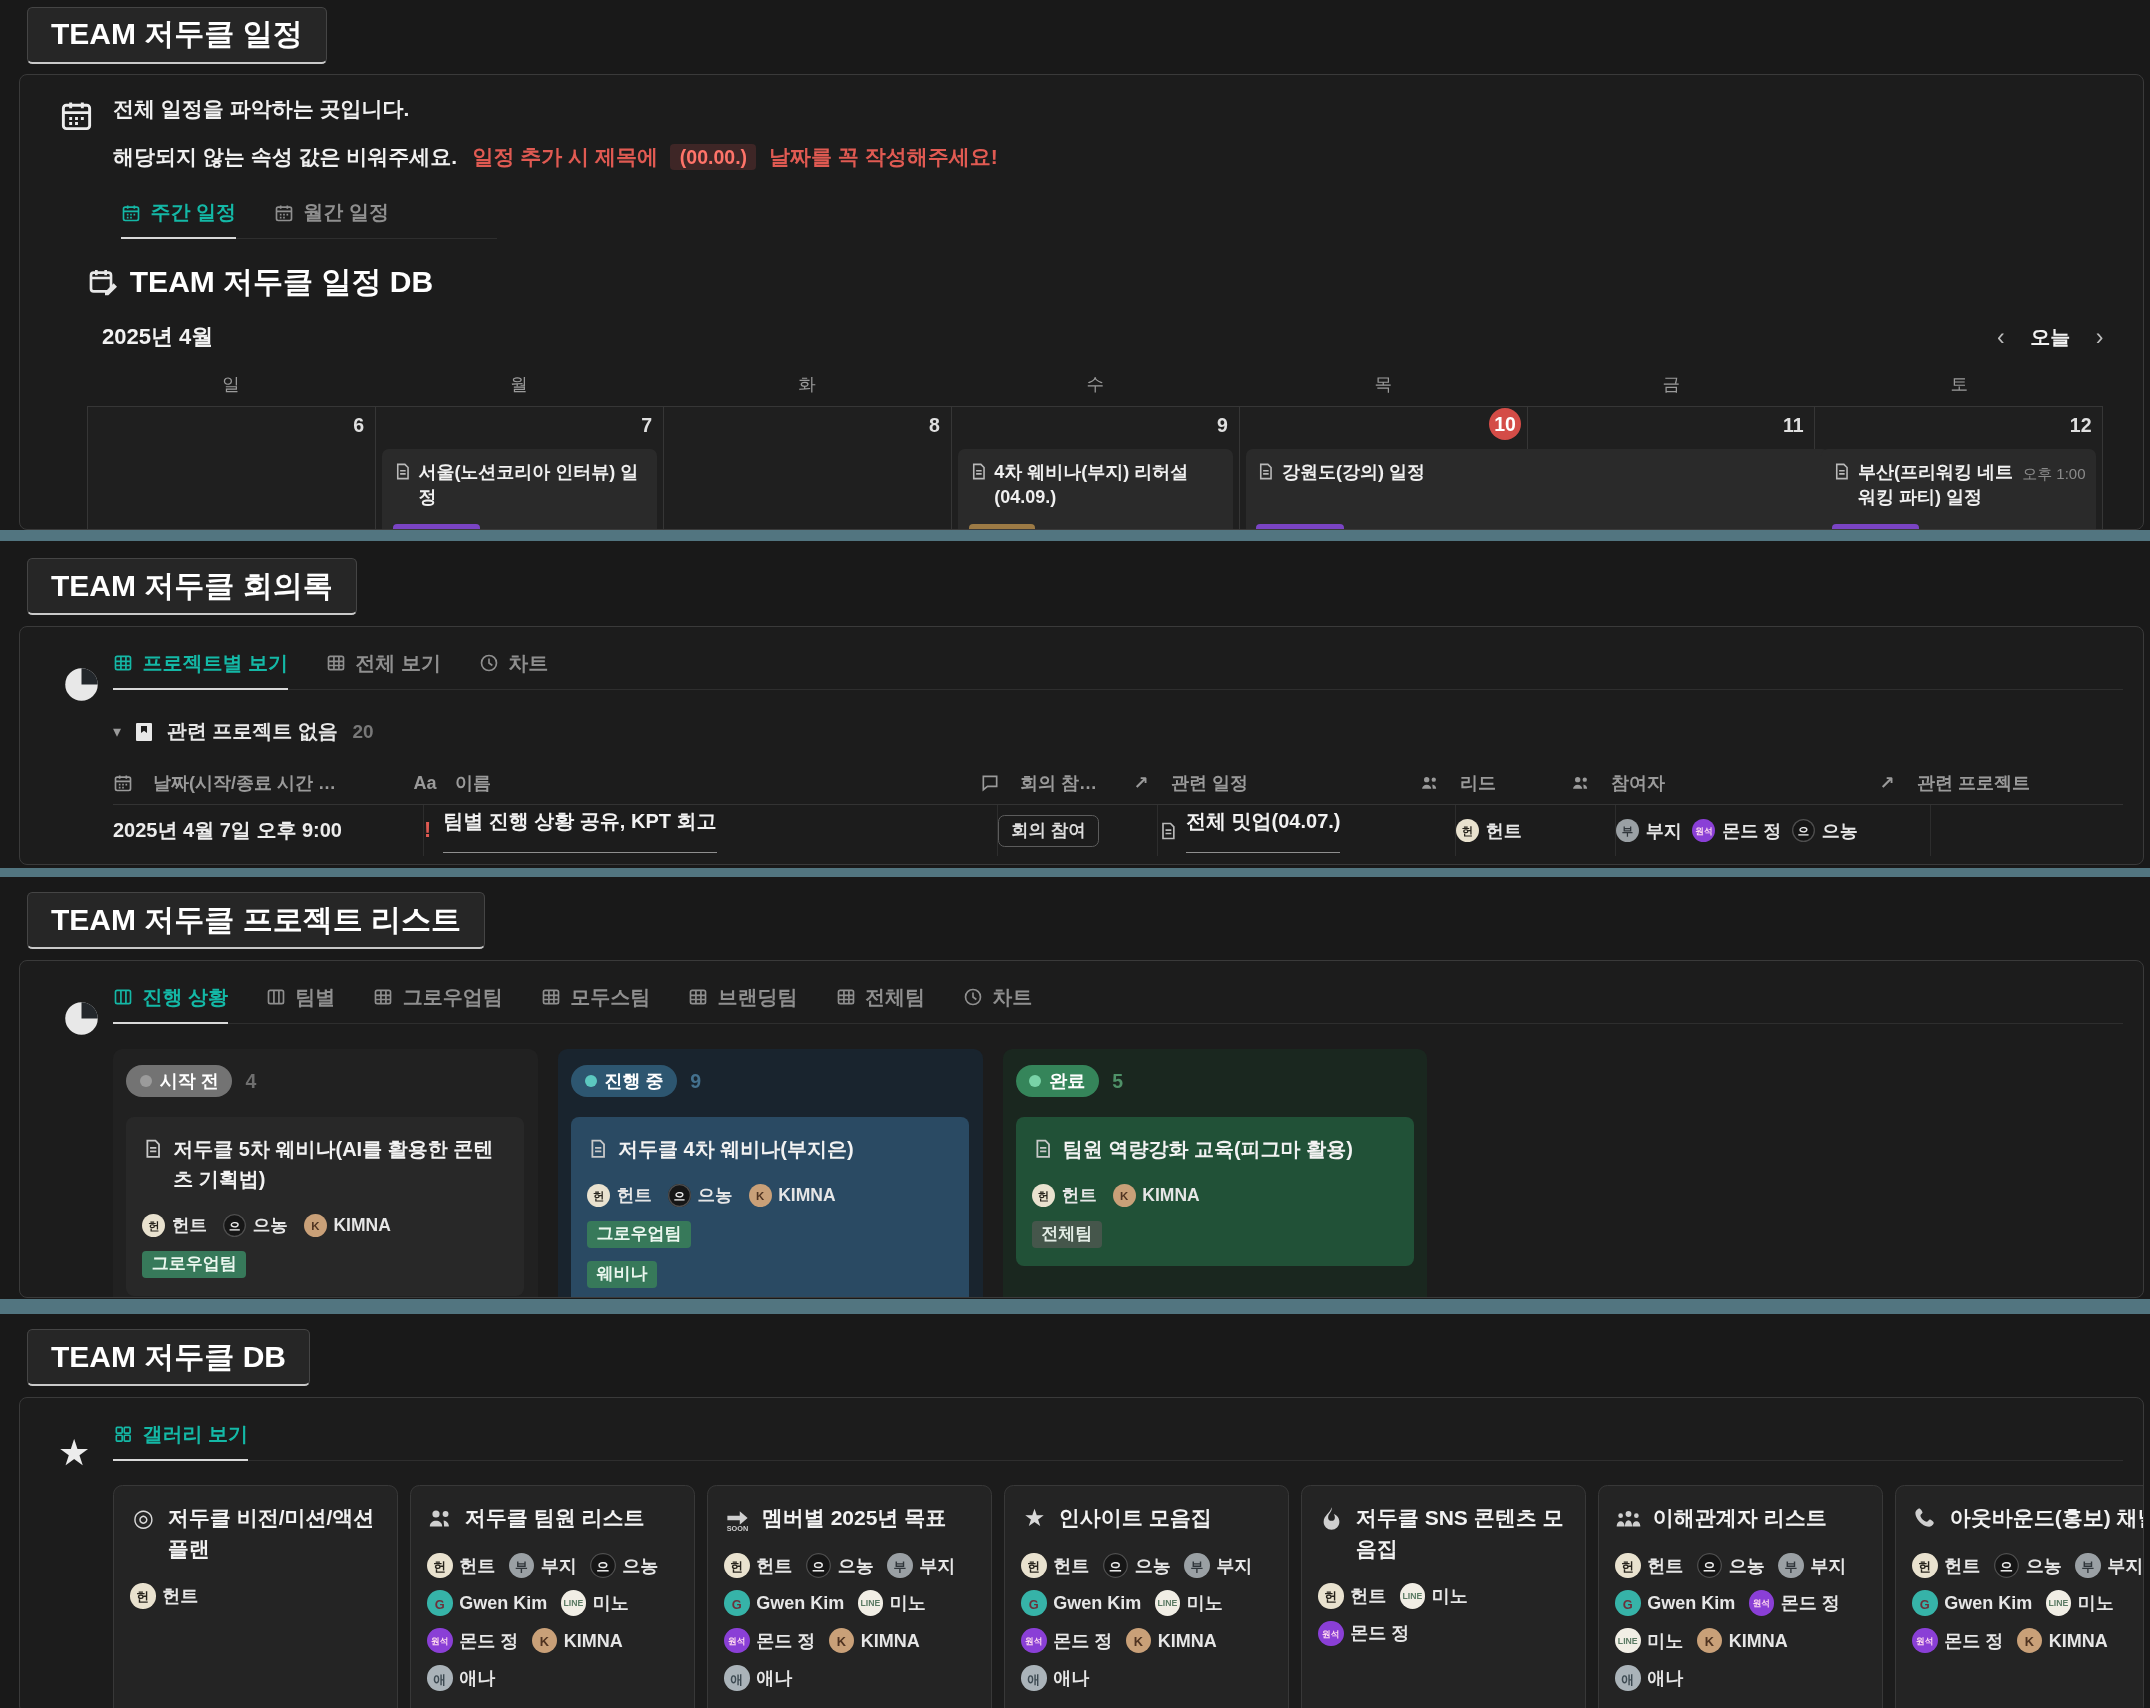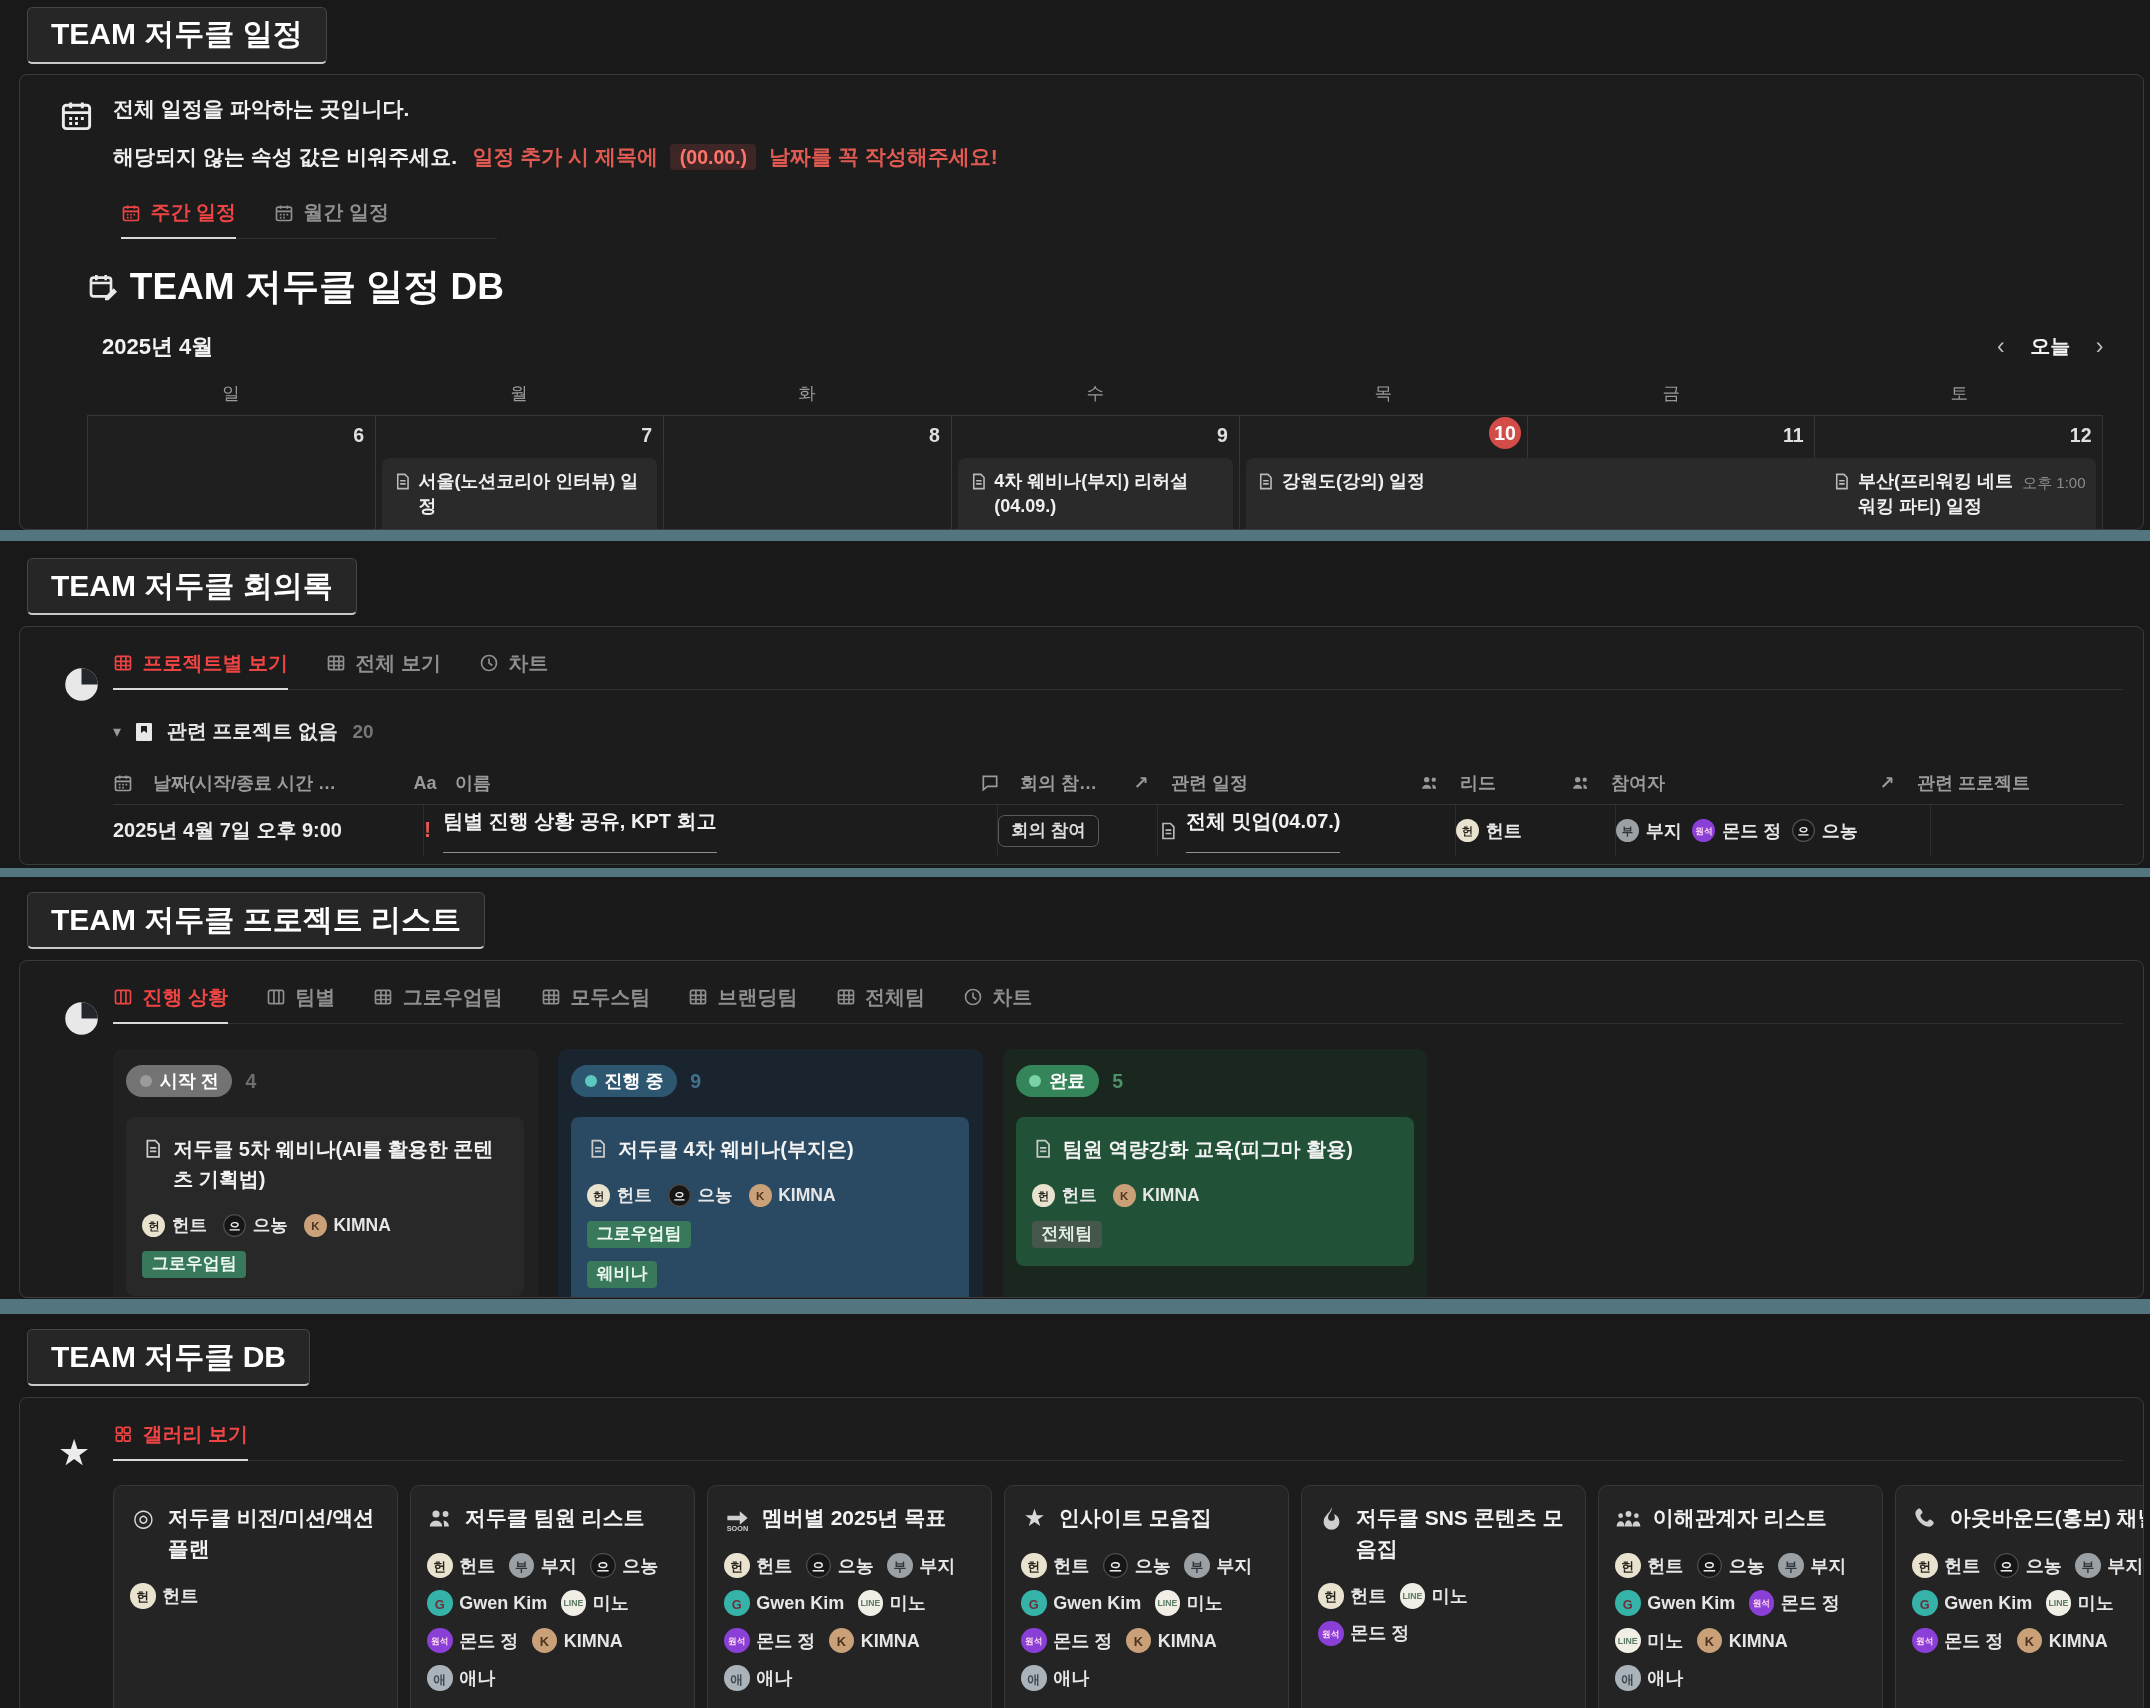--- a/index.html
+++ b/index.html
@@ -12,32 +12,32 @@
   .divider{height:10.8px;background:#527580}
   .divider.thick{height:15px}
   .ic{display:inline-flex;align-items:center;justify-content:center;flex:none}
   .ic svg{width:100%;height:100%;display:block}
   .ictxt{font-weight:700}
   
   .tabbar{border-bottom:0.7px solid #2e2e2e;display:flex;gap:38px;align-items:flex-end}
   .tab{display:inline-flex;gap:9.4px;align-items:center;color:#8f8f8f;font-weight:700;
        padding-bottom:10.8px;border-bottom:2.7px solid transparent;margin-bottom:-0.7px;cursor:pointer}
   .tab .ic{width:20px;height:20px}
-  .tab.active{color:#ef4444;border-color:#d9d9d9}
+  .tab.active{color:#14b8a6;border-color:#d9d9d9}
   
   #s1{height:530px}
   #s1 .container{height:454px}
   .callout{display:flex;gap:19px;margin:20px 0 0 39px}
   .callout .ic{width:35px;height:35px;color:#ececec;margin-top:2.7px}
   .cl1{font-size:21px;font-weight:700;color:#f0f0f0}
   .cl2{margin-top:19px;font-size:21px;font-weight:700;color:#f0f0f0}
   .red{color:#e05a52}
   .code{background:#3e2626;color:#ff7369;padding:2px 9.4px;border-radius:4px;margin:0 6.7px;font-size:19.5px;font-weight:700}
   .s1tabs{margin:28px 0 0 101px;width:376px}
-  .dbtitle{display:flex;gap:10.8px;align-items:center;margin:23px 0 0 67px;font-size:37px;font-weight:700;color:#fff}
+  .dbtitle{display:flex;gap:10.8px;align-items:center;margin:23px 0 0 67px;font-size:30px;font-weight:700;color:#fff}
   .dbtitle .ic{width:32px;height:32px;color:#e8e8e8}
   .monthrow{display:flex;align-items:center;margin:19px 40px 0 82px}
   .month{font-size:22px;font-weight:700;color:#f2f2f2}
   .calnav{margin-left:auto;display:flex;gap:25.5px;align-items:center;color:#bdbdbd;font-size:23px}
   .calnav .navbtn{cursor:pointer}
   .calnav .todaybtn{color:#f2f2f2;font-weight:700;font-size:20px}
   .wkrow{display:grid;grid-template-columns:repeat(7,1fr);margin:20px 40px 0 67px;color:#9a9a9a;font-size:17.5px;text-align:center}
   .calgrid{display:grid;grid-template-columns:repeat(7,1fr);margin:9.4px 40px 0 67px;
            border-top:0.7px solid #363636;border-left:0.7px solid #363636;height:168px}
   .calcell{border-right:0.7px solid #363636;position:relative;background:#1f1f1f}

